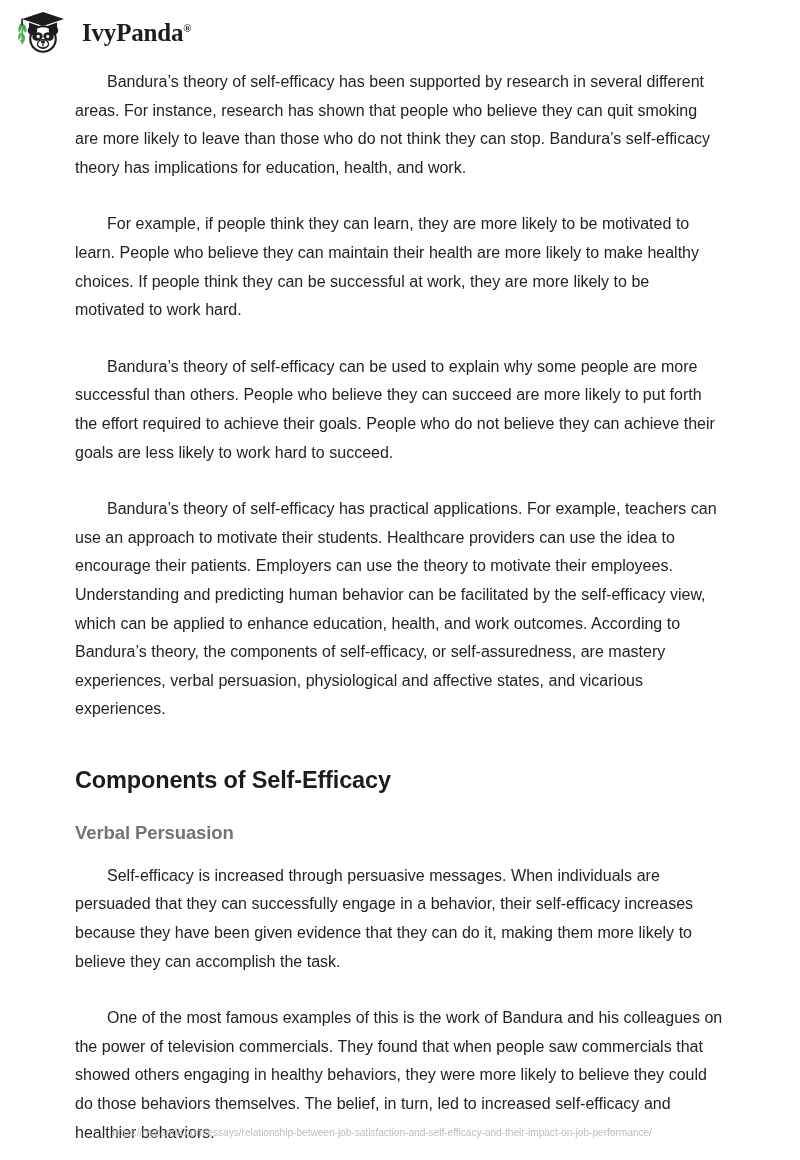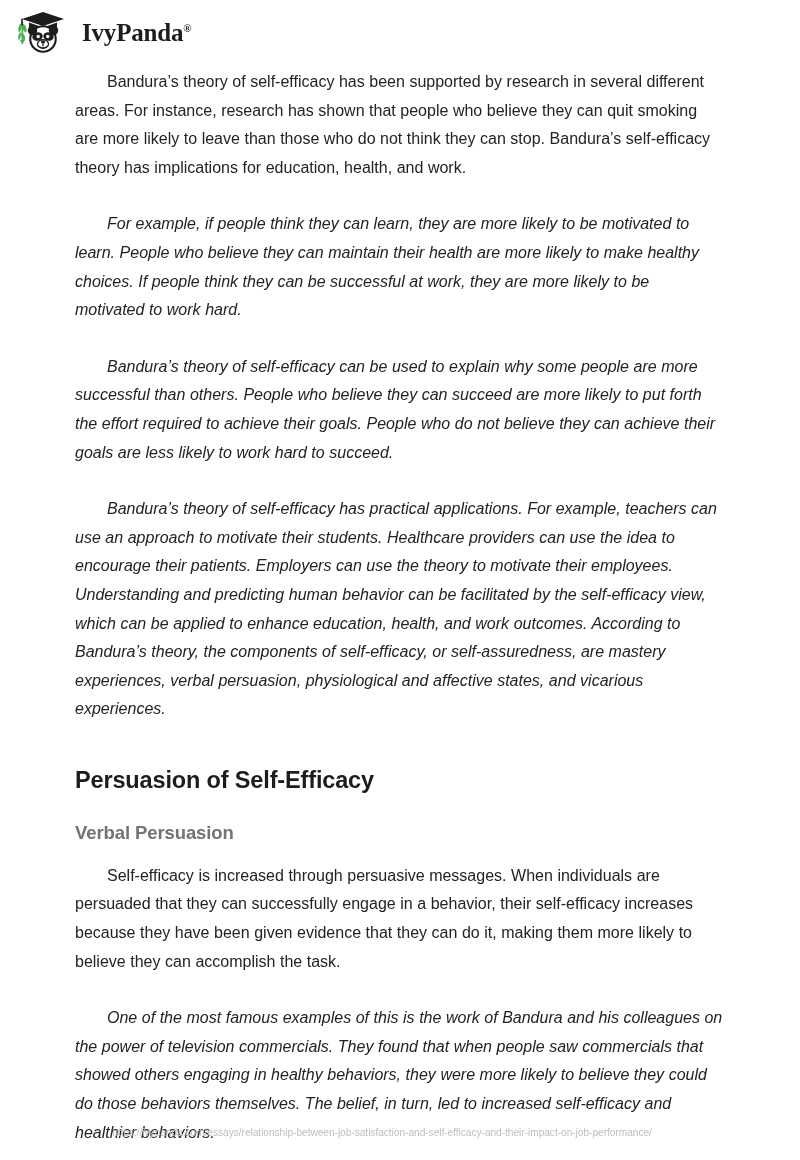--- a/index.html
+++ b/index.html
@@ -86,21 +86,20 @@
     padding: 0;
     font-size: 16px;
     line-height: 28.6px;
     color: #232323;
     text-indent: 32px;
     text-align: left;
     word-spacing: 0.1px;
   }
   .para + .para {
     margin-top: 28px;
-    font-style: italic;
   }
   h2.heading-2 {
     font-size: 23.5px;
     line-height: 30px;
     font-weight: bold;
     color: #1c1c1c;
     margin: 41px 0 0 0;
     padding: 0;
     letter-spacing: -0.15px;
   }
@@ -184,21 +183,21 @@
 
   </div>
 
   <div class="article">
 
     <p class="para">Bandura’s theory of self-efficacy has been supported by research in several different areas. For instance, research has shown that people who believe they can quit smoking are more likely to leave than those who do not think they can stop. Bandura’s self-efficacy theory has implications for education, health, and work.</p>
     <p class="para">For example, if people think they can learn, they are more likely to be motivated to learn. People who believe they can maintain their health are more likely to make healthy choices. If people think they can be successful at work, they are more likely to be motivated to work hard.</p>
     <p class="para">Bandura’s theory of self-efficacy can be used to explain why some people are more successful than others. People who believe they can succeed are more likely to put forth the effort required to achieve their goals. People who do not believe they can achieve their goals are less likely to work hard to succeed.</p>
     <p class="para">Bandura’s theory of self-efficacy has practical applications. For example, teachers can use an approach to motivate their students. Healthcare providers can use the idea to encourage their patients. Employers can use the theory to motivate their employees. Understanding and predicting human behavior can be facilitated by the self-efficacy view, which can be applied to enhance education, health, and work outcomes. According to Bandura’s theory, the components of self-efficacy, or self-assuredness, are mastery experiences, verbal persuasion, physiological and affective states, and vicarious experiences.</p>
 
-    <h2 class="heading-2">Persuasion of Self-Efficacy</h2>
+    <h2 class="heading-2">Components of Self-Efficacy</h2>
     <h3 class="heading-3">Verbal Persuasion</h3>
 
     <p class="para">Self-efficacy is increased through persuasive messages. When individuals are persuaded that they can successfully engage in a behavior, their self-efficacy increases because they have been given evidence that they can do it, making them more likely to believe they can accomplish the task.</p>
     <p class="para">One of the most famous examples of this is the work of Bandura and his colleagues on the power of television commercials. They found that when people saw commercials that showed others engaging in healthy behaviors, they were more likely to believe they could do those behaviors themselves. The belief, in turn, led to increased self-efficacy and healthier behaviors.</p>
     <p class="para">It is essential to note that persuasive messages are not always practical. People can often see through them, and they can backfire if they are not done carefully. However, when they are done well, they can be a powerful tool for increasing self-efficacy and motivating people to change their behavior.</p>
 
   </div>
 
   <div class="page-footer">
     <a class="footer-url" href="#">https://ivypanda.com/essays/relationship-between-job-satisfaction-and-self-efficacy-and-their-impact-on-job-performance/</a>

